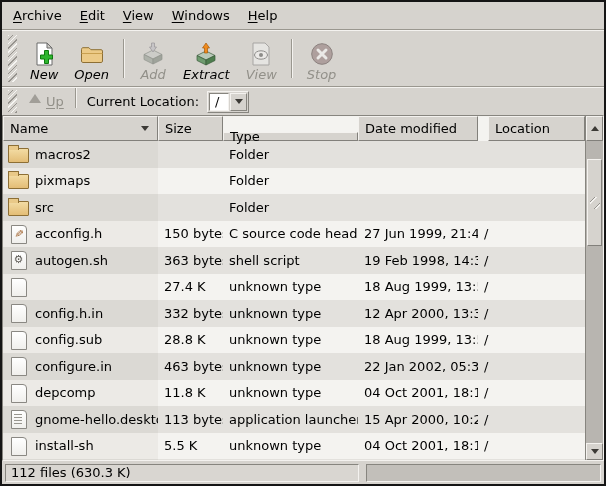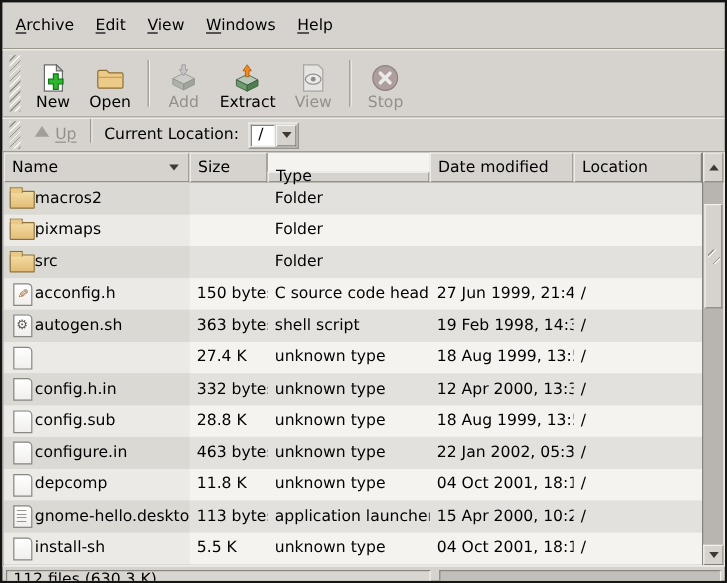--- a/index.html
+++ b/index.html
@@ -2,32 +2,32 @@
 <html><head>
 <meta charset="utf-8">
 <style>
   * { margin:0; padding:0; box-sizing:border-box; font-family:"DejaVu Sans","Liberation Sans",sans-serif; }
   html,body { background:#888; }
   .window {
     width:606px; height:486px; background:#d6d3ce; border:2px solid #151515;
     position:relative; overflow:hidden; color:#000; font-size:13px;
   }
   
-  .menubar { height:38px; display:flex; align-items:stretch; padding-left:2px; }
+  .menubar { height:27px; display:flex; align-items:stretch; padding-left:2px; }
   .menu-item { display:flex; align-items:center; padding:0 9px; cursor:default; }
   .mn { text-decoration:underline; text-underline-offset:2px; }
   .groove { height:2px; border-top:1px solid #9a978f; border-bottom:1px solid #f4f2ef; }
   
   .toolbar { height:55px; display:flex; align-items:center; padding:2px 4px 2px 4px; }
   .handle { width:9px; align-self:stretch; margin:2px 5px 2px 2px;
     background:repeating-linear-gradient(135deg,#f6f5f2 0 1px,#d6d3ce 1px 3px,#96938e 3px 4px,#d6d3ce 4px 6px); }
   .tb-btn { background:transparent; border:1px solid transparent; display:flex; flex-direction:column;
     align-items:center; justify-content:flex-end; padding:2px 7px 1px; gap:1px; min-width:44px; height:50px; }
   .tb-btn .icon { width:24px; height:24px; display:block; }
-  .tb-btn .lbl { font-size:13px; line-height:15px; white-space:nowrap; }
+  .tb-btn .lbl { font-size:13px; line-height:15px; white-space:nowrap;font-style:italic; }
   .tb-btn.disabled .lbl { color:#929089; }
   .tb-btn.disabled .icon { filter:saturate(0.25) opacity(0.5); }
   .tb-sep { width:2px; align-self:stretch; margin:6px 6px; border-left:1px solid #9a978f; border-right:1px solid #f4f2ef; }
   
   .locbar { height:27px; display:flex; align-items:center; padding:0 4px; }
   .up-btn { display:flex; align-items:flex-start; gap:5px; padding:2px 6px; border:1px solid transparent; }
   .up-btn .lbl { color:#929089; text-decoration:underline; text-underline-offset:2px; }
   .tri-up { width:0; height:0; border-left:6px solid transparent; border-right:6px solid transparent;
     border-bottom:9px solid #a19e98; }
   .loc-label { margin:0 8px 0 6px; }
@@ -37,27 +37,27 @@
   .combo-btn { width:17px; display:flex; align-items:center; justify-content:center;
     background:#d6d3ce; border:1px solid; border-color:#f4f2ef #87857f #87857f #f4f2ef; margin-left:1px; }
   .tri-down-s { width:0; height:0; border-left:4px solid transparent; border-right:4px solid transparent; border-top:5px solid #3c3a36; }
   
   .table-frame { height:346px; margin:0; position:relative; border:1px solid; border-color:#87857f #f4f2ef #f4f2ef #87857f; background:#f4f3f0; overflow:hidden; }
   .tbody-clip { position:absolute; top:0; left:0; right:18px; bottom:0; overflow:hidden; }
   .thead { display:flex; height:25px; }
   .th { background:#d6d3ce; border:1px solid; border-color:#f4f2ef #82807b #82807b #f4f2ef;
     display:flex; align-items:center; padding:0 6px; font-size:13px; }
   .th-name { width:155px; justify-content:space-between; }
-  .th-size { width:65px; } .th-type { width:135px;margin-top:16px; } .th-date { width:120px; } .th-loc { flex:1; }
+  .th-size { width:65px; } .th-type { width:135px;margin-top:16px; } .th-date { width:120px; } .th-loc { flex:1;margin-left:10px; }
   .sort-arrow { width:0; height:0; border-left:4px solid transparent; border-right:4px solid transparent; border-top:5px solid #3c3a36; margin-right:2px; }
   .row { display:flex; height:26.5px; align-items:center; }
   .row:nth-child(odd)  { background:#e3e1dd; }
   .row:nth-child(even) { background:#f4f3f0; }
   .cell { padding-left:6px; overflow:hidden; white-space:nowrap; }
-  .c-name { width:155px; display:flex; align-items:center; align-self:stretch; padding-left:5px; }
+  .c-name { width:155px; display:flex; align-items:center; gap:6px; align-self:stretch; padding-left:5px; }
   .row:nth-child(odd)  .c-name { background:#dbd9d4; }
   .row:nth-child(even) .c-name { background:#eceae6; }
   .c-size { width:65px; } .c-type { width:135px; } .c-date { width:120px; } .c-loc { flex:1; }
   .row-partial { height:4px; background:#dbd9d4; position:relative; overflow:hidden; }
   .row-partial .rest { position:absolute; left:155px; right:0; top:0; bottom:0; background:#e3e1dd; }
   
   .ficon { position:relative; width:21px; height:18px; flex:0 0 21px; }
   .ficon[data-icon="folder"] { height:15px; margin-top:2px; background:linear-gradient(#f3dca4,#e3bd76); border:1px solid #8d6f35; border-radius:1px; }
   .ficon[data-icon="folder"]::before { content:''; position:absolute; top:-4px; left:-1px; width:9px; height:4px;
     background:#e9c988; border:1px solid #8d6f35; border-bottom:none; border-radius:1px 1px 0 0; }

